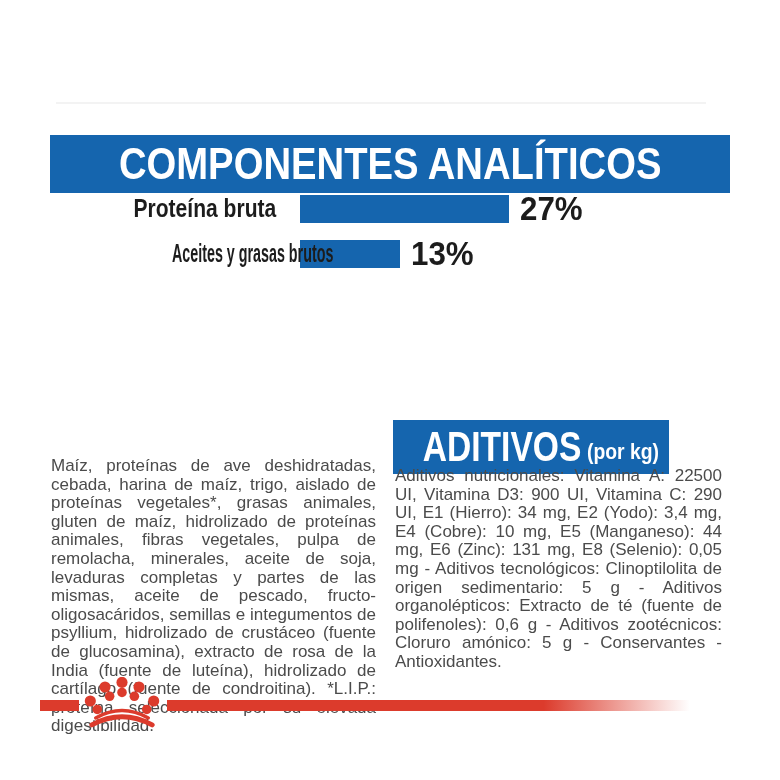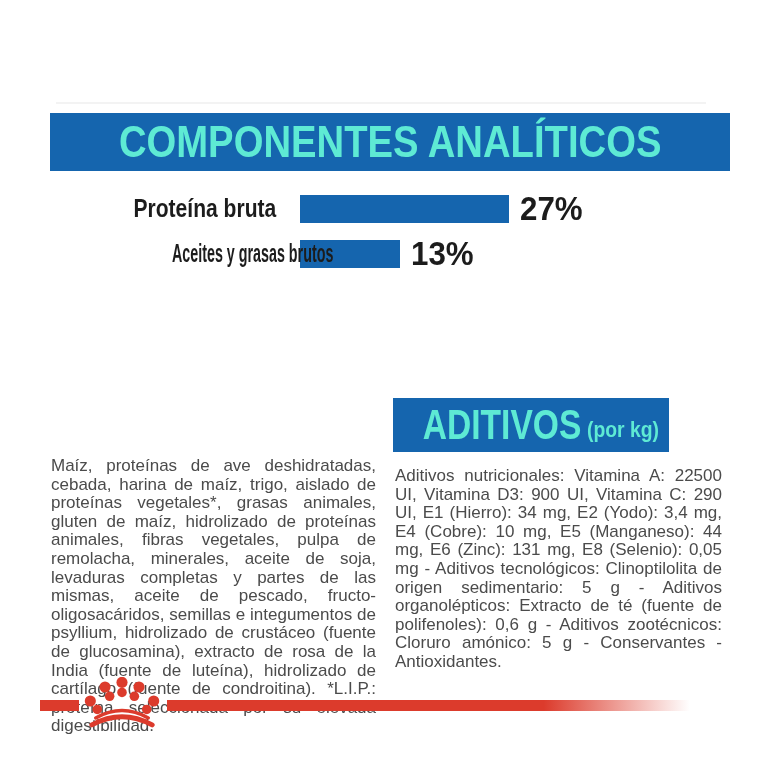--- a/index.html
+++ b/index.html
@@ -2,22 +2,22 @@
 <html><head>
 <meta charset="utf-8">
 <style>
   html,body{margin:0;padding:0;background:#ffffff;}
   .page{position:relative;width:780px;height:780px;background:#ffffff;overflow:hidden;
         font-family:"Liberation Sans",sans-serif;}
 
   .top-rule{position:absolute;left:56px;top:102px;width:650px;height:2px;background:#f3f3f3;}
 
   
-  .banner{position:absolute;background:#1565ae;color:#5eead4;display:flex;
-          align-items:center;justify-content:center;white-space:nowrap;}
+  .banner{position:absolute;background:#1565ae;color:#ffffff;display:flex;
+          align-items:center;justify-content:center;white-space:nowrap;margin-top:22px;}
   .banner-main{left:50px;top:113px;width:680px;height:58px;}
   .banner-left{left:43px;top:398px;width:331px;height:54px;}
   .banner-right{left:393px;top:398px;width:276px;height:54px;justify-content:flex-end;}
   .cond-85{display:inline-block;transform:scaleX(0.85);transform-origin:center;
            font-weight:bold;font-size:45px;letter-spacing:0px;}
   .cond-80{display:inline-block;transform:scaleX(0.80);transform-origin:center;
            font-weight:bold;font-size:42px;}
   .banner-right .cond-80{transform-origin:right center;}
   .suffix{font-weight:bold;font-size:22px;margin-left:6px;padding-top:10px;
           display:inline-block;transform:scaleX(0.88);transform-origin:left center;}

